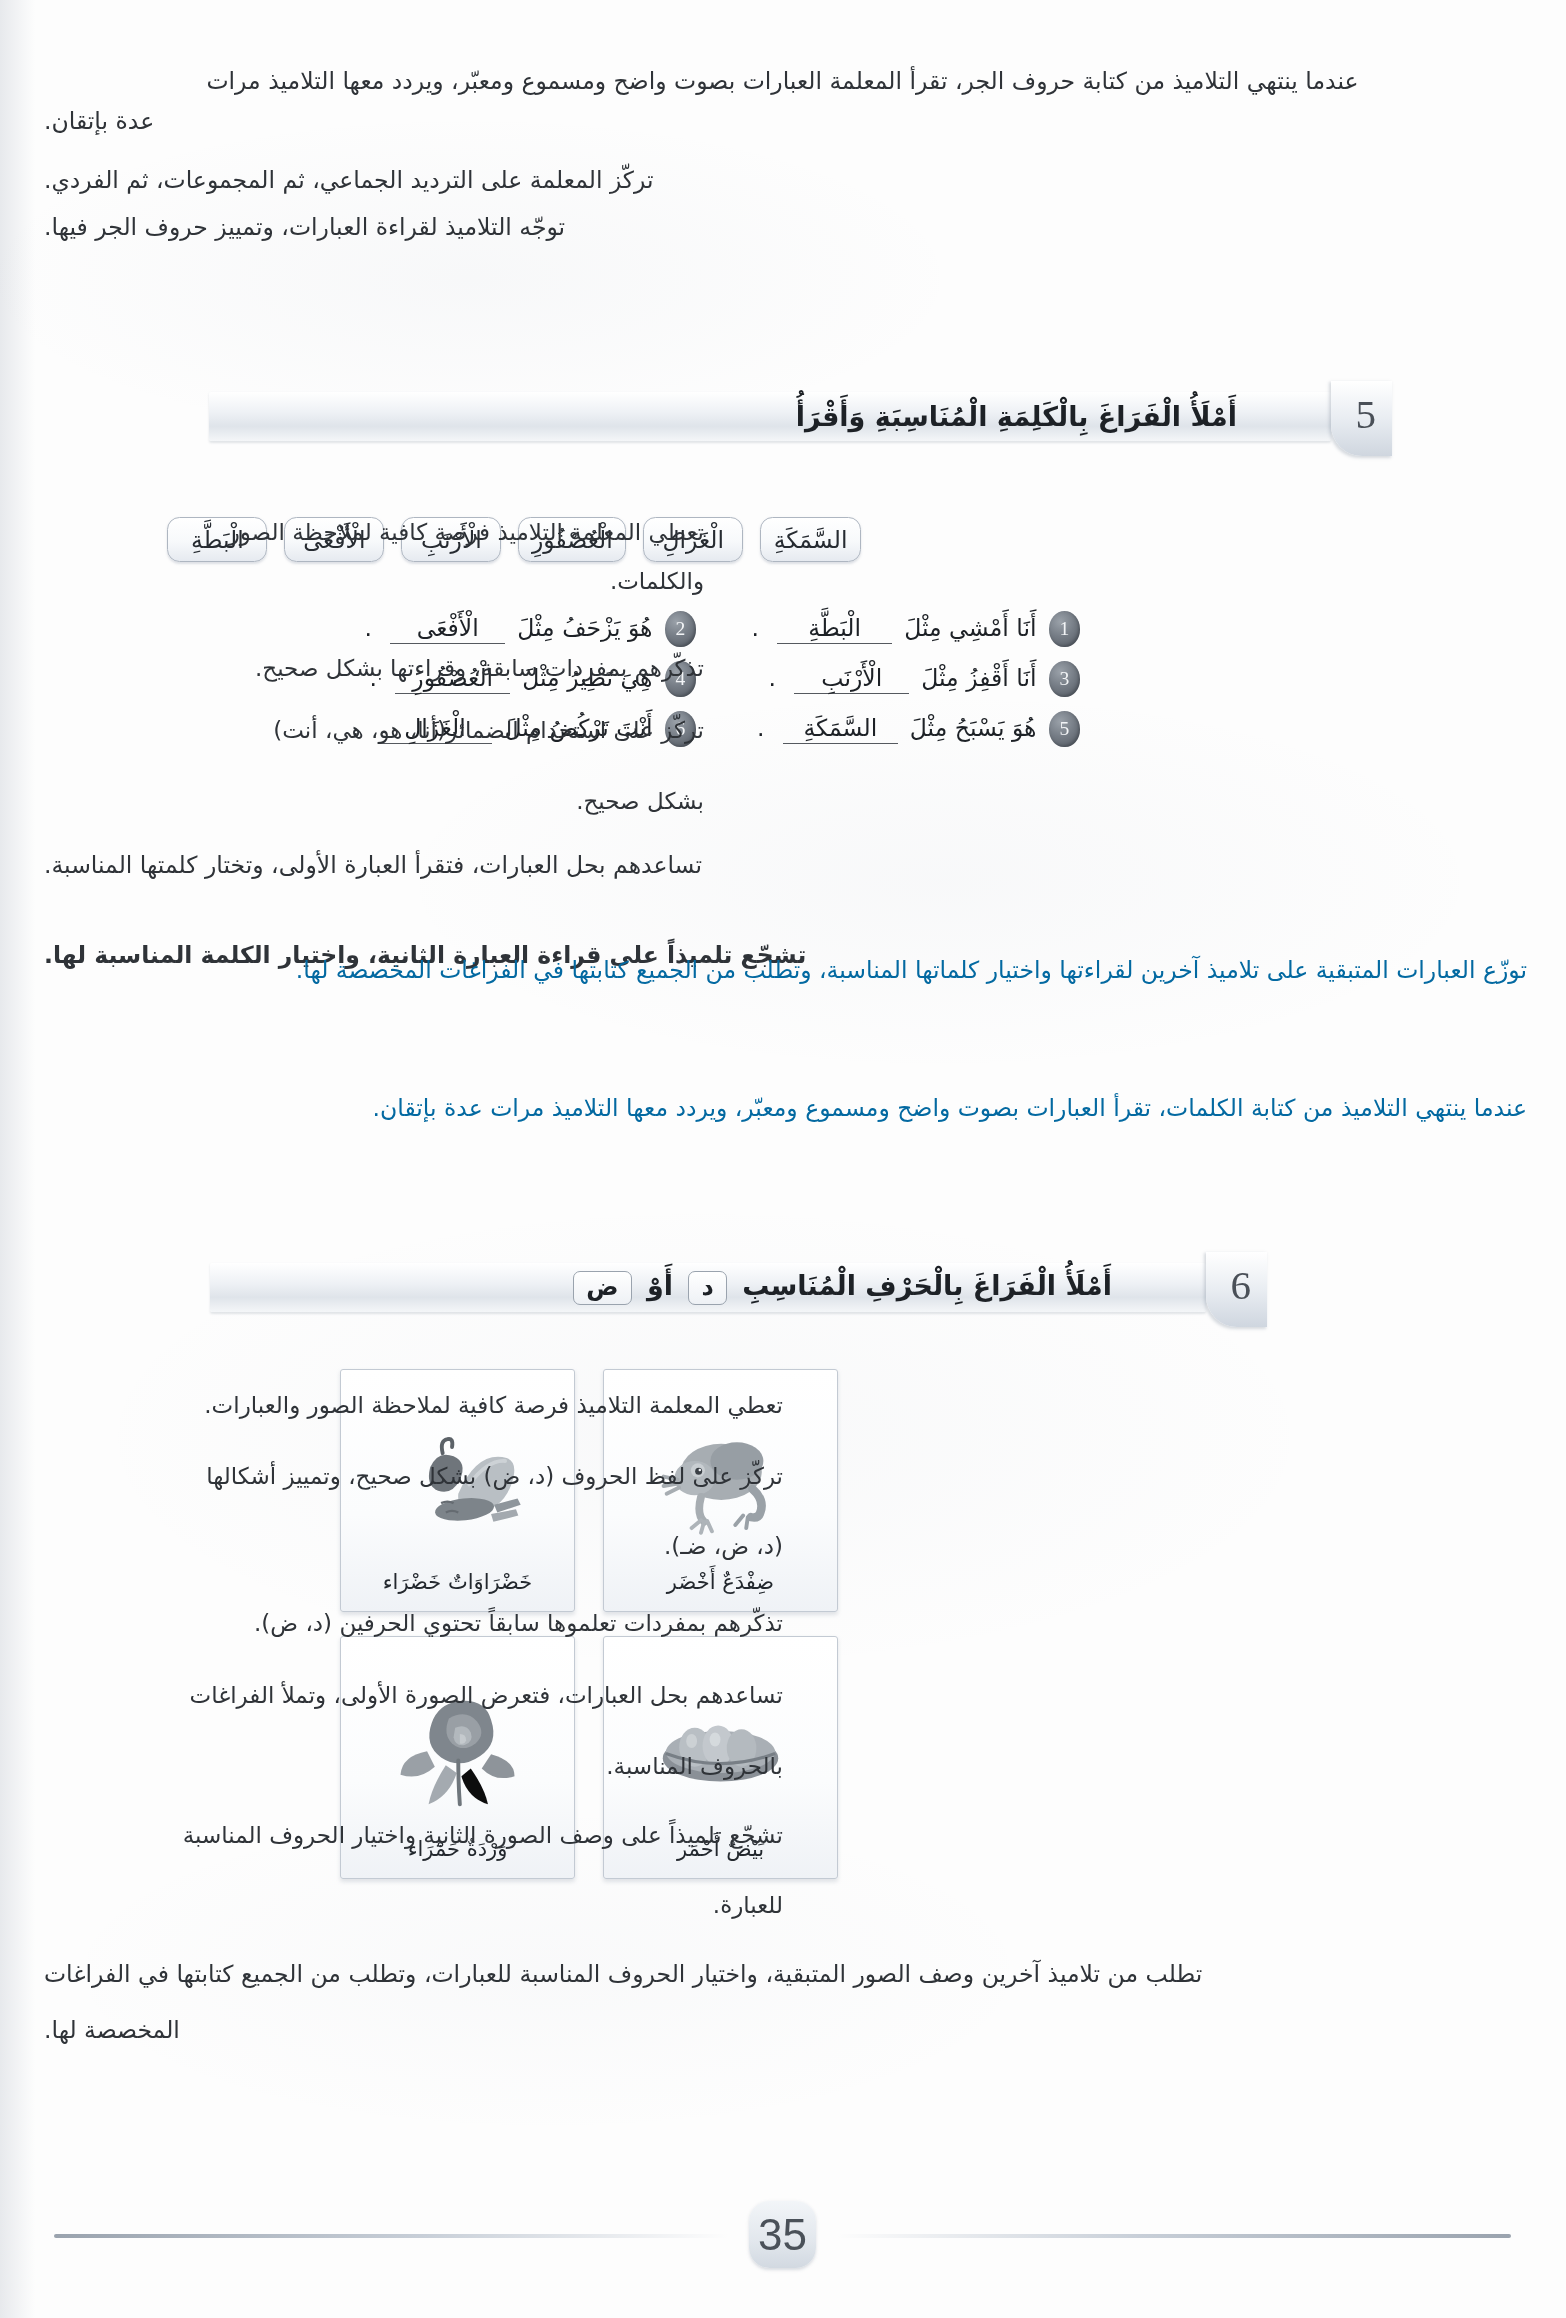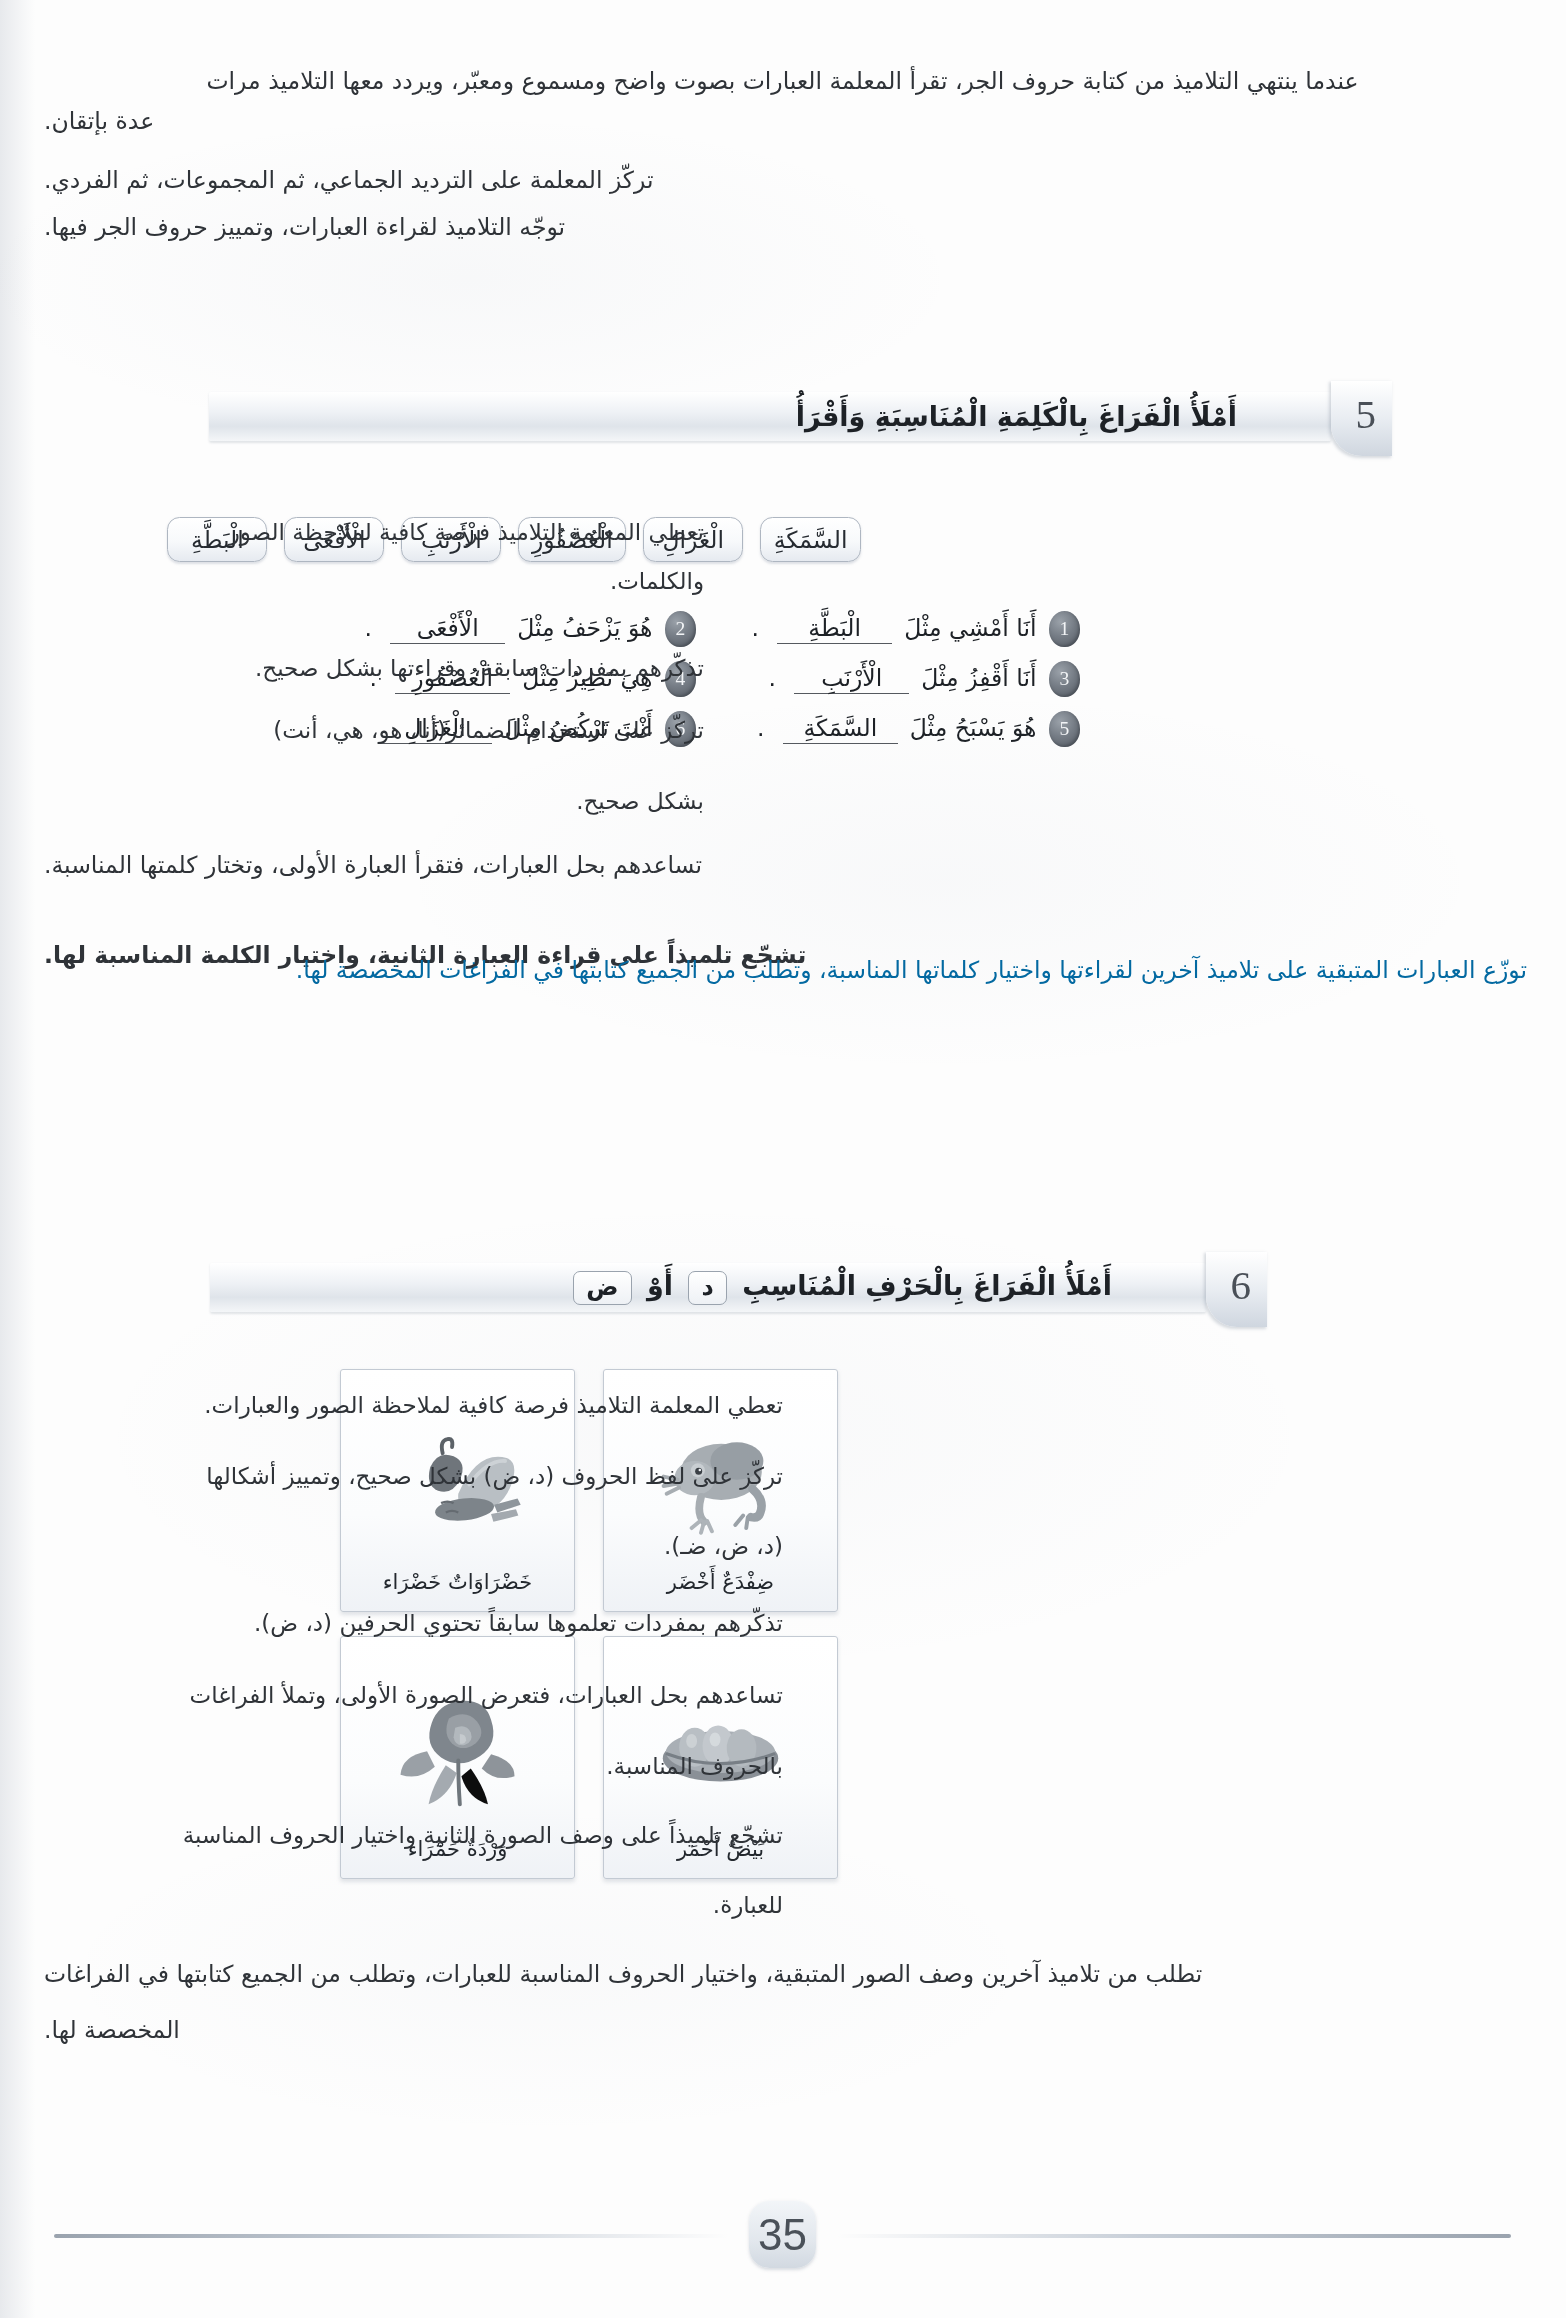--- a/index.html
+++ b/index.html
@@ -344,20 +344,21 @@
 
   <div class="guide-narrow" style="top:513px; right:862px; width:721px;">تعطي المعلمة التلاميذ فرصة كافية لملاحظة الصور</div>
   <div class="guide-narrow" style="top:562px; right:862px; width:721px;">والكلمات.</div>
   <div class="guide-narrow" style="top:649px; right:862px; width:721px;">تذكّرهم بمفردات سابقة، وقراءتها بشكل صحيح.</div>
   <div class="guide-narrow" style="top:711px; right:862px; width:721px;">تركّز على استخدام الضمائر(أنا، هو، هي، أنت)</div>
   <div class="guide-narrow" style="top:782px; right:862px; width:721px;">بشكل صحيح.</div>
 
   <div class="guide-line" style="top:848px; left:45px;">تساعدهم بحل العبارات، فتقرأ العبارة الأولى، وتختار كلمتها المناسبة.</div>
   <div class="guide-line" style="top:938px; left:45px;font-weight:bold;">تشجّع تلميذاً على قراءة العبارة الثانية، واختيار الكلمة المناسبة لها.</div>
   <div class="guide-block" style="top:951px; right:39px; width:1488px;">توزّع العبارات المتبقية على تلاميذ آخرين لقراءتها واختيار كلماتها المناسبة، وتطلب من الجميع كتابتها في الفراغات المخصصة لها.</div>
+  <div class="guide-block" style="top:1089px; right:39px; width:1488px;">عندما ينتهي التلاميذ من كتابة الكلمات، تقرأ العبارات بصوت واضح ومسموع ومعبّر، ويردد معها التلاميذ مرات عدة بإتقان.</div>
 
   <div class="banner" style="top:1263px; right:360px; width:1065px;">
     <div class="banner-bar" style="right:0; left:69px;"></div>
     <div class="banner-tab" style="right:-61px;"></div>
     <div class="banner-num" style="right:-45px; top:1.6px;">6</div>
     <div class="banner-title" style="margin-right:94px;">
       <span>أَمْلَأُ الْفَرَاغَ بِالْحَرْفِ الْمُنَاسِبِ</span>
       <span class="letter-box">د</span>
       <span>أَوْ</span>
       <span class="letter-box">ض</span>

